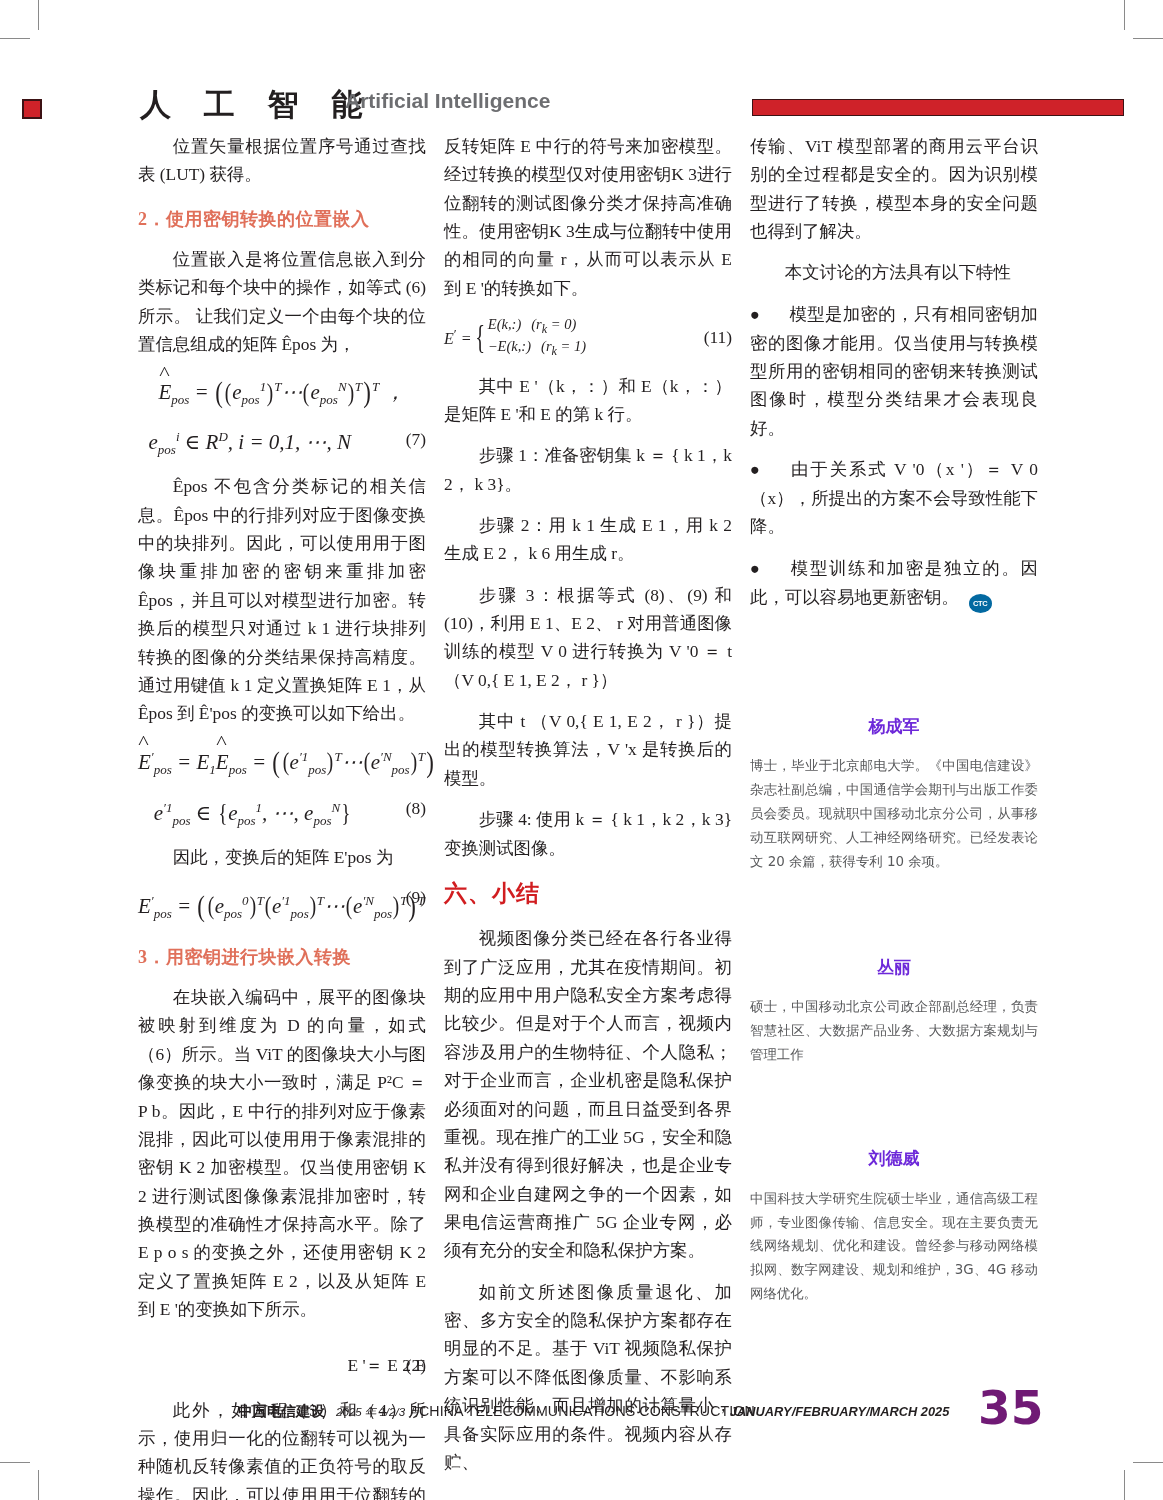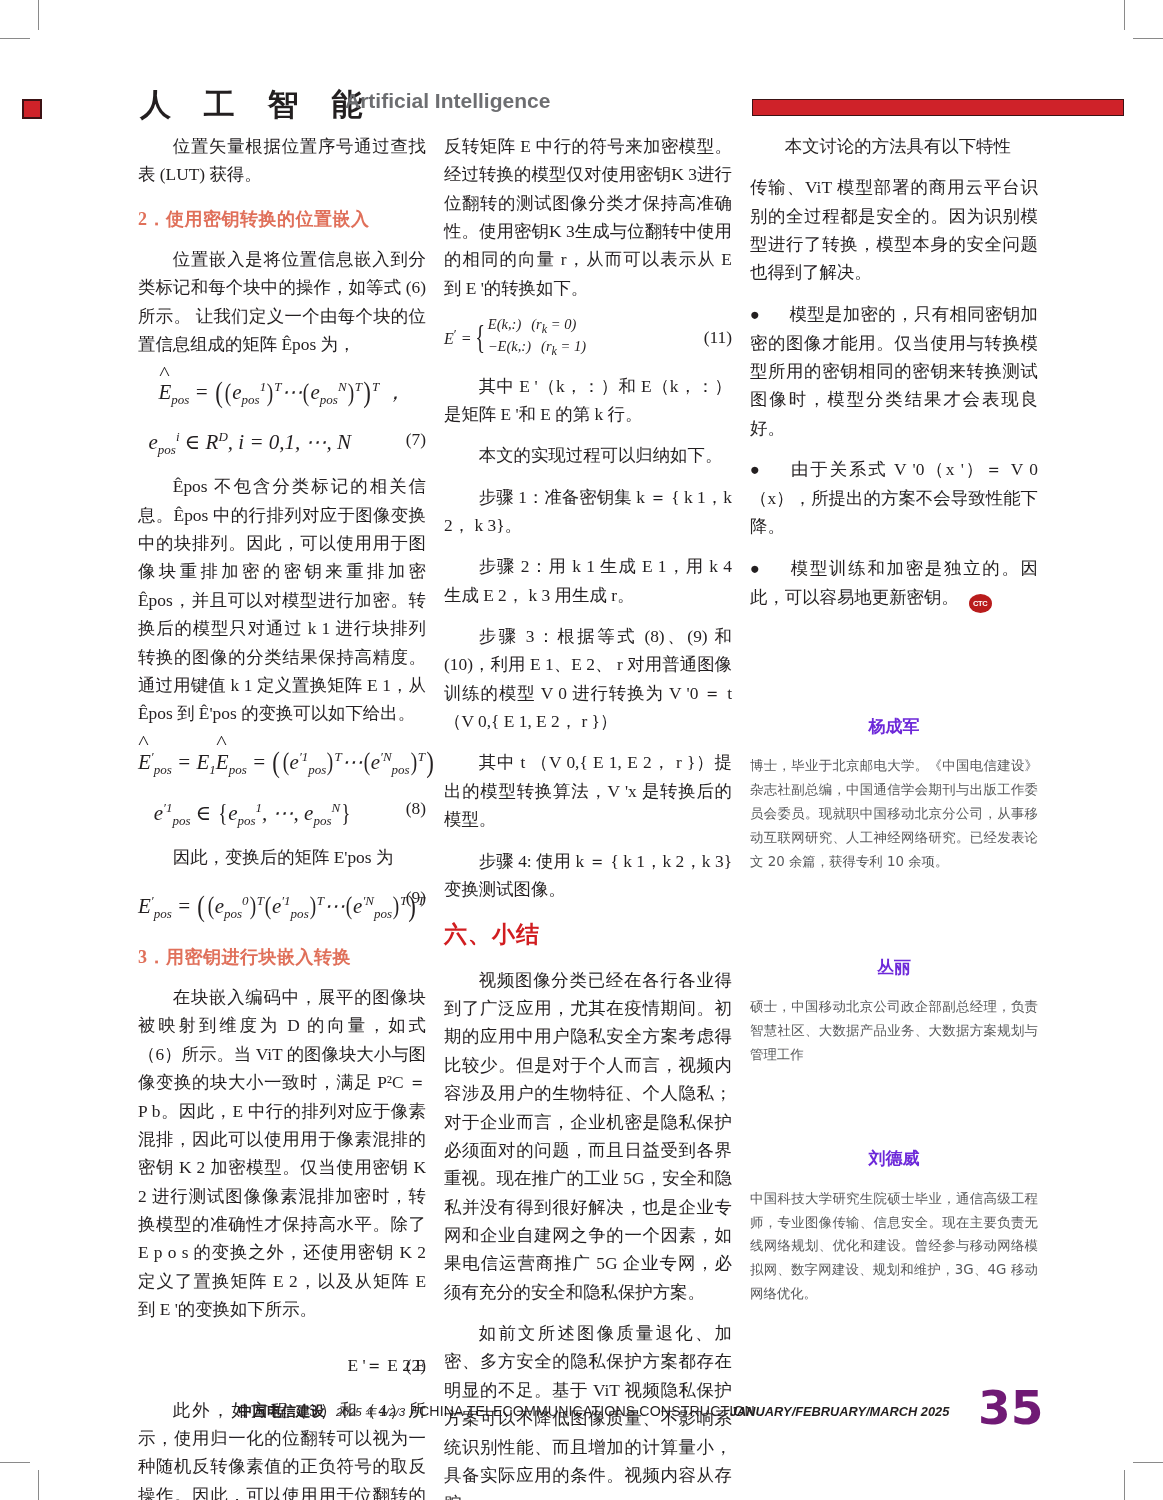--- a/index.html
+++ b/index.html
@@ -230,21 +230,21 @@
     display: inline-block;
     width: 1.1em;
     font-size: 0.95em;
   }
   p.bullet .gap { display: inline-block; width: 1.2em; }
 
   .ctc-logo {
     display: inline-block;
     width: 23px; height: 19px;
     border-radius: 50%;
-    background: #b91c1c;
+    background: #0369a1;
     color: #fff;
     font-family: "Liberation Sans", "DejaVu Sans", sans-serif;
     font-size: 7.5px;
     font-weight: bold;
     text-align: center;
     line-height: 19px;
     letter-spacing: -0.3px;
     vertical-align: -3px;
     margin-left: 10px;
   }
@@ -393,37 +393,36 @@
 
     <div class="eq-piece">
       <span class="lhs"><i>E</i><sup class="prime">′</sup> =</span><span class="brace">{</span><span class="cases">
         <span>E(k,:)</span><span class="cond">(<i>r<sub>k</sub></i> = 0)</span><br>
         <span>−E(k,:)</span><span class="cond">(<i>r<sub>k</sub></i> = 1)</span>
       </span>
       <span class="num">(11)</span>
     </div>
 
     <p class="body">其中 E '（k，：）和 E（k，：）是矩阵 E '和 E 的第 k 行。</p>
-    <p class="body">本文的实现过程可以归纳如下。</p>
     <p class="body">步骤 1：准备密钥集 k ＝ { k 1，k 2， k 3}。</p>
-    <p class="body">步骤 2：用 k 1 生成 E 1，用 k 4 生成 E 2， k 3 用生成 r。</p>
+    <p class="body">步骤 2：用 k 1 生成 E 1，用 k 2 生成 E 2， k 6 用生成 r。</p>
     <p class="body">步骤 3：根据等式 (8)、(9) 和 (10)，利用 E 1、E 2、 r 对用普通图像训练的模型 V 0 进行转换为 V '0 ＝ t （V 0,{ E 1, E 2， r }）</p>
     <p class="body">其中 t （V 0,{ E 1, E 2， r }）提出的模型转换算法，V 'x 是转换后的模型。</p>
     <p class="body">步骤 4: 使用 k ＝ { k 1，k 2，k 3} 变换测试图像。</p>
 
     <h3 class="sec-red">六、小结</h3>
 
     <p class="body">视频图像分类已经在各行各业得到了广泛应用，尤其在疫情期间。初期的应用中用户隐私安全方案考虑得比较少。但是对于个人而言，视频内容涉及用户的生物特征、个人隐私；对于企业而言，企业机密是隐私保护必须面对的问题，而且日益受到各界重视。现在推广的工业 5G，安全和隐私并没有得到很好解决，也是企业专网和企业自建网之争的一个因素，如果电信运营商推广 5G 企业专网，必须有充分的安全和隐私保护方案。</p>
     <p class="body">如前文所述图像质量退化、加密、多方安全的隐私保护方案都存在明显的不足。基于 ViT 视频隐私保护方案可以不降低图像质量、不影响系统识别性能、而且增加的计算量小，具备实际应用的条件。视频内容从存贮、</p>
   </div>
 
   <div class="col col-3">
 
+    <p class="body noindent">传输、ViT 模型部署的商用云平台识别的全过程都是安全的。因为识别模型进行了转换，模型本身的安全问题也得到了解决。</p>
     <p class="body">本文讨论的方法具有以下特性</p>
-    <p class="body noindent">传输、ViT 模型部署的商用云平台识别的全过程都是安全的。因为识别模型进行了转换，模型本身的安全问题也得到了解决。</p>
 
     <p class="bullet">
       <span class="dot">●</span><span class="gap"></span><span>模型是加密的，只有相同密钥加密的图像才能用。仅当使用与转换模型所用的密钥相同的密钥来转换测试图像时，模型分类结果才会表现良好。</span>
     </p>
 
     <p class="bullet">
       <span class="dot">●</span><span class="gap"></span><span>由于关系式 V '0（x '）＝ V 0（x），所提出的方案不会导致性能下降。</span>
     </p>
 
     <p class="bullet">

